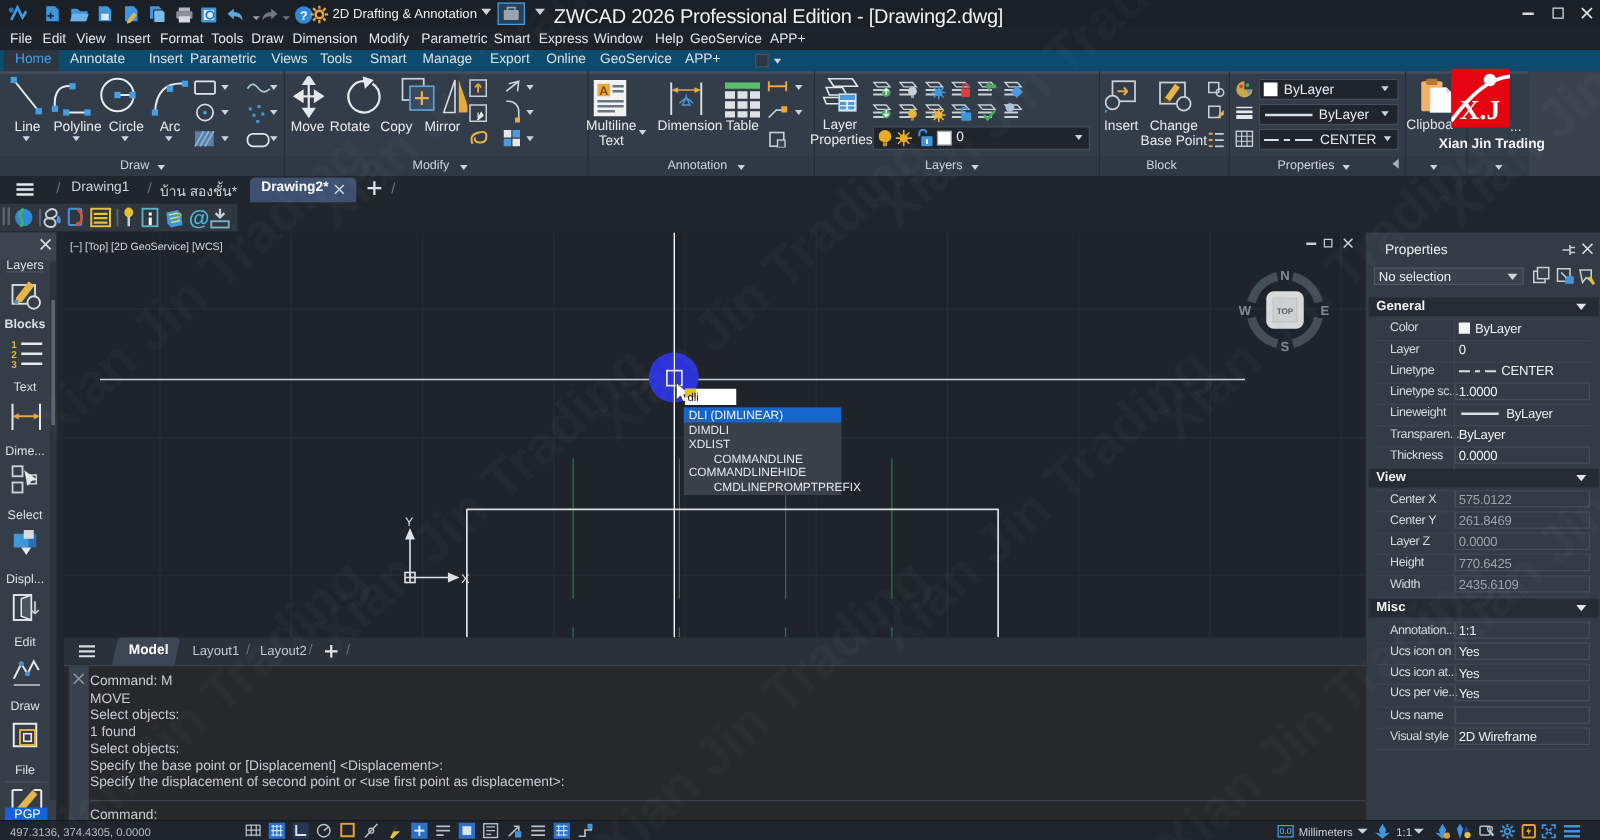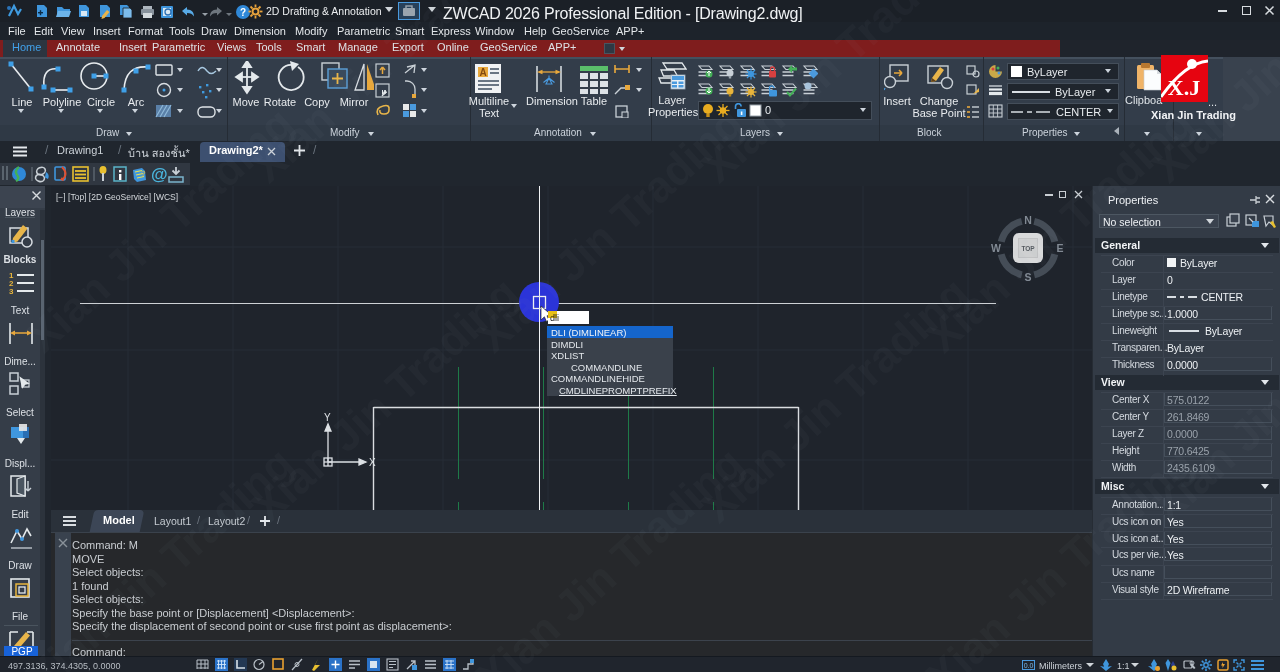--- a/index.html
+++ b/index.html
@@ -4,21 +4,21 @@
 <style>
 * { margin:0; padding:0; box-sizing:border-box; }
 html,body { width:1280px; height:672px; overflow:hidden; background:#1f242c; }
 body, div, span { font-family:"Liberation Sans", sans-serif; }
 #app { position:absolute; top:0; left:0; width:1280px; height:672px; overflow:hidden; }
 .abs { position:absolute; }
 
 #titlebar { top:0; left:0; width:1280px; height:22px; background:#1b2027; }
 #menubar { top:22px; left:0; width:1280px; height:18px; background:#1d232b; }
 .menuitem { position:absolute; top:3px; color:#e4e7ea; font-size:11px; }
-#tabrow { top:40px; left:0; width:1060px; height:17px; background:#7f1d1d; }
+#tabrow { top:40px; left:0; width:1280px; height:17px; background:#0c4a6e; }
 .rtab { position:absolute; top:1px; color:#dde1e5; font-size:11px; }
 #hometab { left:3px; top:0px; width:44px; height:17px; background:#2c3540; }
 
 #ribbon { top:57px; left:0; width:1280px; height:84px; background:#333d4a; }
 #ribbon .lblstrip { position:absolute; top:68px; left:0; width:1223px; height:16px; background:#2f3945; }
 #ribbon .plabel { position:absolute; top:70px; font-size:10px; color:#ccd3db; }
 #ribbon .psep { position:absolute; top:0; width:1px; height:84px; background:#252c35; }
 #ribbon .right-end { position:absolute; left:1223px; top:0; width:57px; height:84px; background:#39424e; }
 .biglabel { position:absolute; font-size:11px; color:#e8ebee; text-align:center; }
 .darr { position:absolute; width:0; height:0; border-left:3.5px solid transparent; border-right:3.5px solid transparent; border-top:4px solid #cdd4dc; }
@@ -695,21 +695,21 @@
     <span class="abs" style="left:497px;top:125px;width:9px;height:7px;background:#e8c018;"></span>
     <span class="abs" style="left:499px;top:127px;font-size:9px;color:#1a1a1a;">dli</span>
 
     <span class="abs" style="left:496px;top:140px;width:126px;height:70px;background:#3a414b;"></span>
     <span class="abs" style="left:496px;top:140px;width:126px;height:11.6px;background:#1565cb;"></span>
     <span class="abs" style="left:500px;top:141px;font-size:9.5px;color:#f2f4f6;">DLI (DIMLINEAR)</span>
     <span class="abs" style="left:500px;top:152.6px;font-size:9.5px;color:#e4e8ec;">DIMDLI</span>
     <span class="abs" style="left:500px;top:164.2px;font-size:9.5px;color:#e4e8ec;">XDLIST</span>
     <span class="abs" style="left:500px;top:175.8px;font-size:9.5px;color:#e4e8ec;margin-left:20px;">COMMANDLINE</span>
     <span class="abs" style="left:500px;top:187.4px;font-size:9.5px;color:#e4e8ec;">COMMANDLINEHIDE</span>
-    <span class="abs" style="left:508px;top:199px;font-size:9.5px;color:#e4e8ec;text-decoration:underline;">CMDLINEPROMPTPREFIX</span>
+    <span class="abs" style="left:520px;top:199px;font-size:9.5px;color:#e4e8ec;">CMDLINEPROMPTPREFIX</span>
   </div>
   <div class="abs" id="layouts">
     <svg class="abs" style="left:12px;top:6px" width="13" height="10" viewBox="0 0 13 10">
         <path d="M0 1 h13 M0 5 h13 M0 9 h13" stroke="#d8dce0" stroke-width="1.8"></path>
       </svg>
     <span class="abs" style="left:41px;top:0px;width:50px;height:22px;background:#3c4656;border-radius:4px 4px 0 0;transform:skewX(-12deg);"></span>
     <span class="abs" style="left:52px;top:4px;font-size:11px;font-weight:bold;color:#fff;">Model</span>
     <span class="abs" style="left:103px;top:5px;font-size:10.5px;color:#c4cad0;">Layout1</span>
     <span class="abs" style="left:146px;top:4px;font-size:11px;color:#6a737d;">/</span>
     <span class="abs" style="left:157px;top:5px;font-size:10.5px;color:#c4cad0;">Layout2</span>

